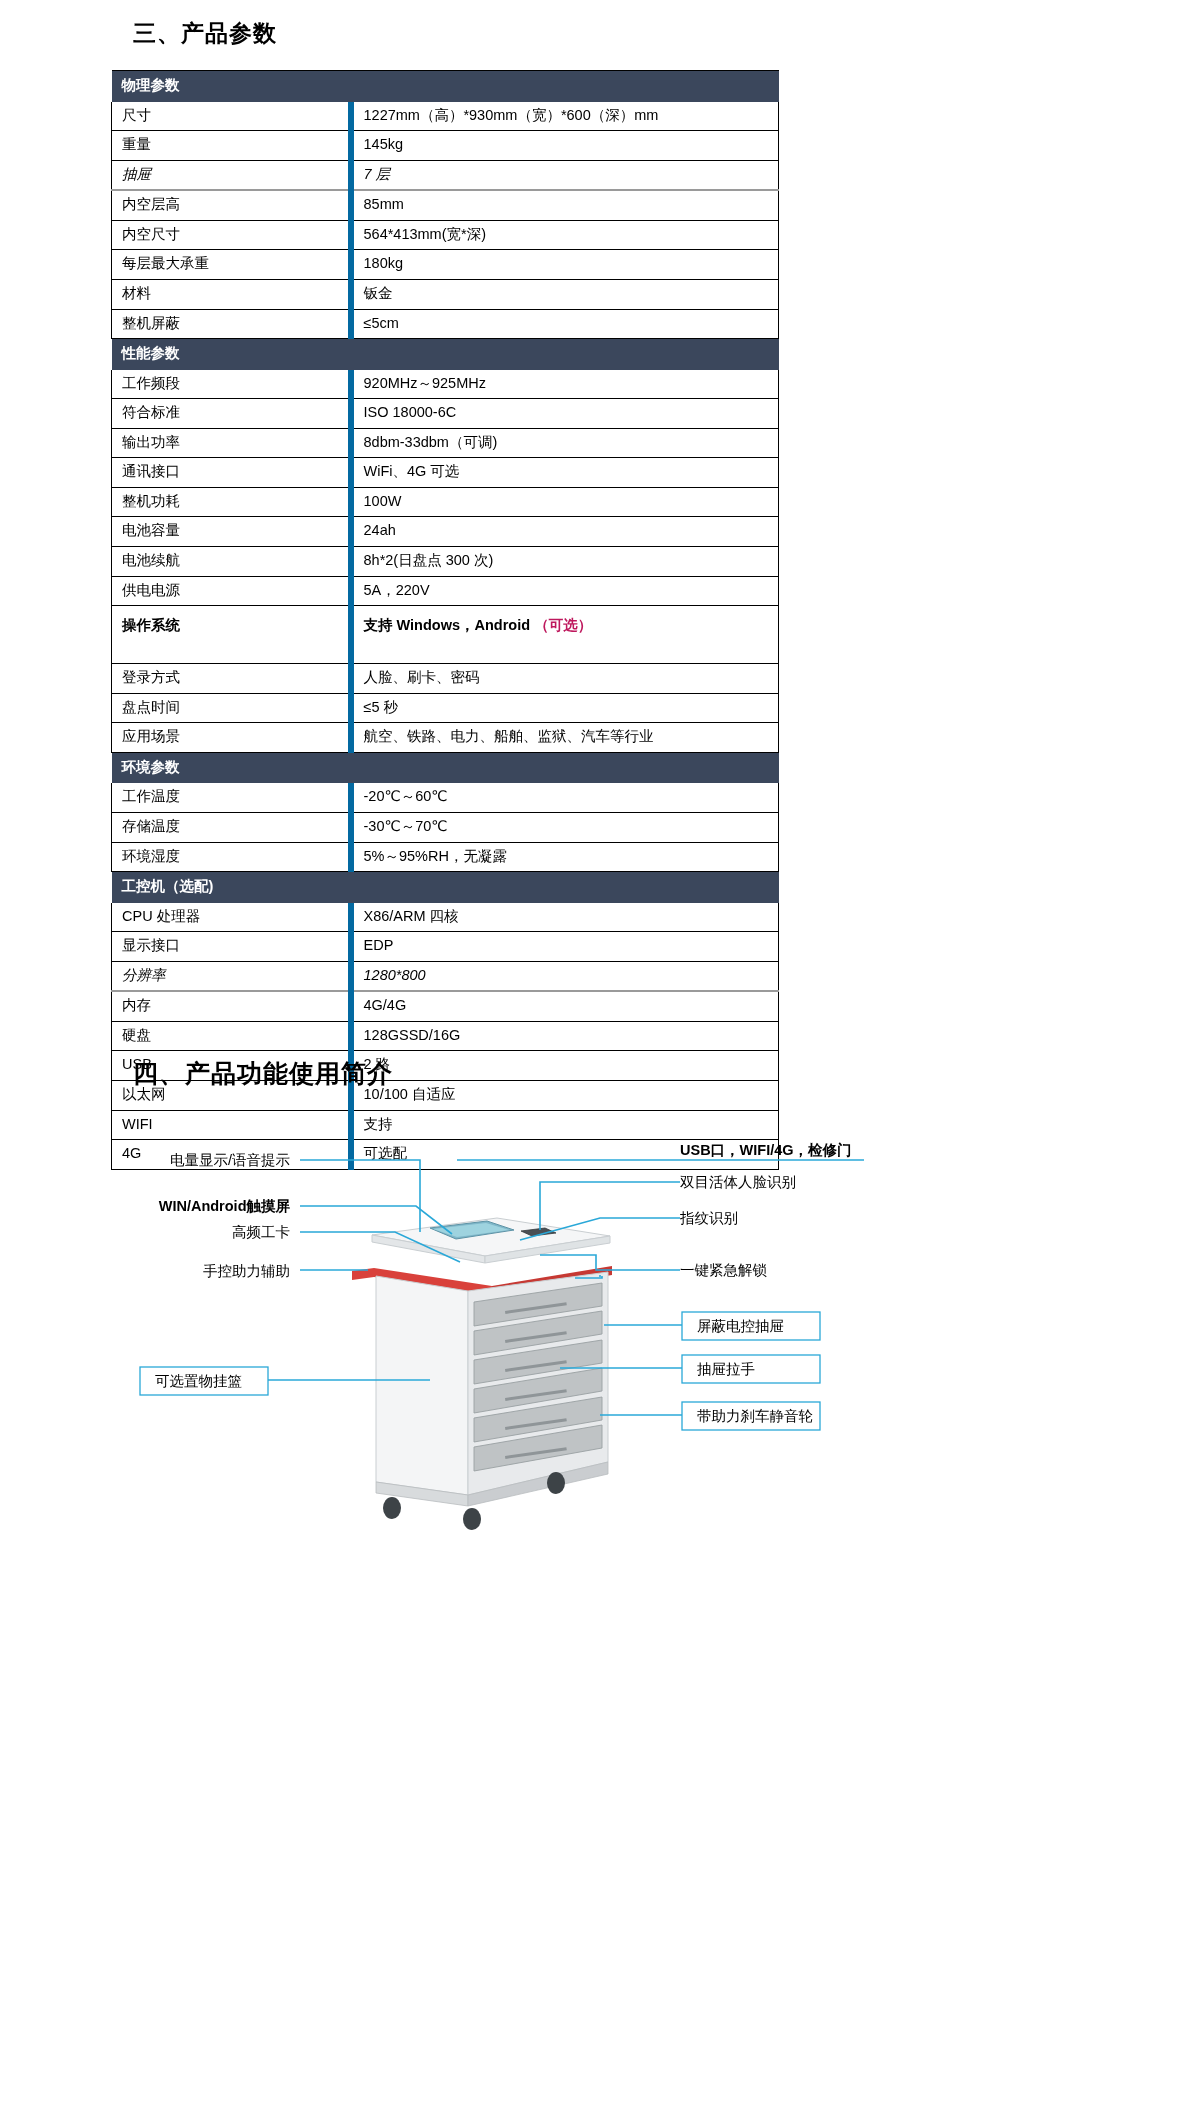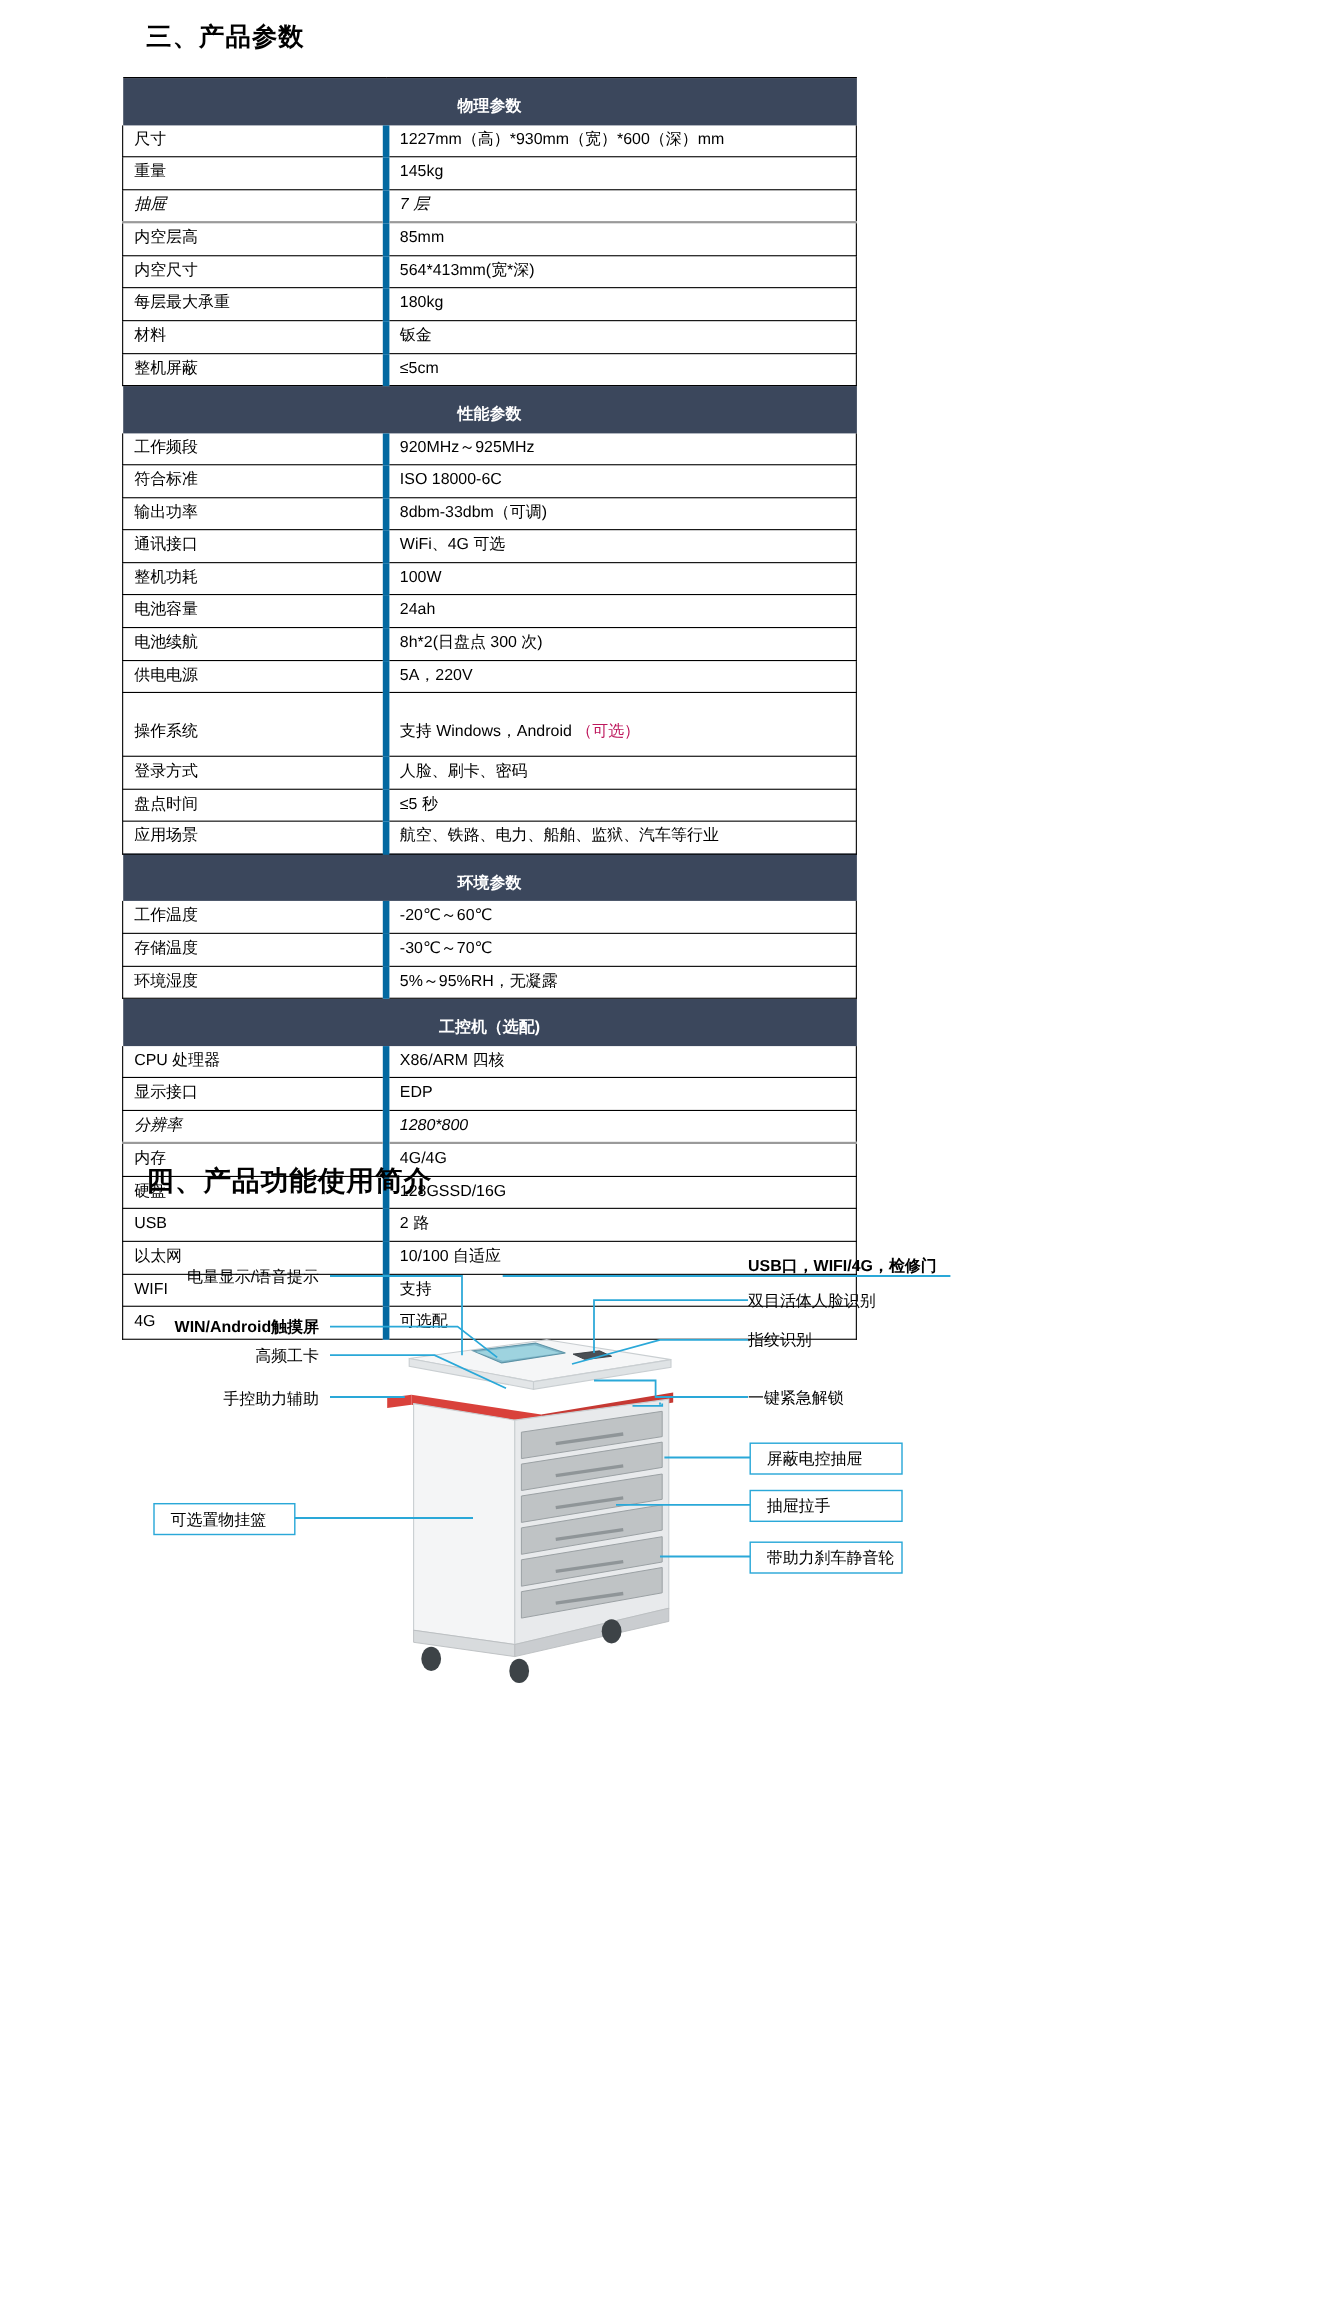--- a/index.html
+++ b/index.html
@@ -38,38 +38,37 @@
     font-size: 14.5px;
   }
   table.spec col.c1 { width: 239px; }
   table.spec col.c2 { width: 428px; }
 
   table.spec tr.group td {
     background: #3b475c;
     color: #ffffff;
     font-weight: bold;
     font-size: 14.5px;
-    padding: 17px 10px 6px 10px;
+    padding: 5px 10px 6px 10px;
     height: 26px;
     border: none;
-    text-align: center;
   }
   table.spec td {
     border-left: 1px solid #000;
     border-right: 1px solid #000;
     border-bottom: 1px solid #000;
     padding: 4px 10px 5px 10px;
     height: 25px;
     vertical-align: middle;
     line-height: 1.35;
   }
   table.spec tr.row td.key { border-right: 6px solid #0369a1; }
   table.spec tr:first-child td { border-top: 1px solid #000; }
   table.spec tr.thickline td { border-bottom: 2px solid #9a9a9a; font-style: italic; }
-  table.spec tr.tall td { height: 58px; vertical-align: bottom; padding-bottom: 12px; }
+  table.spec tr.tall td { height: 58px; vertical-align: bottom; padding-bottom: 28px; font-weight: bold; }
   .red { color: #be185d; }
 
   
   .diagram {
     position: absolute;
     left: 0;
     top: 1110px;
     width: 981px;
     height: 430px;
   }

